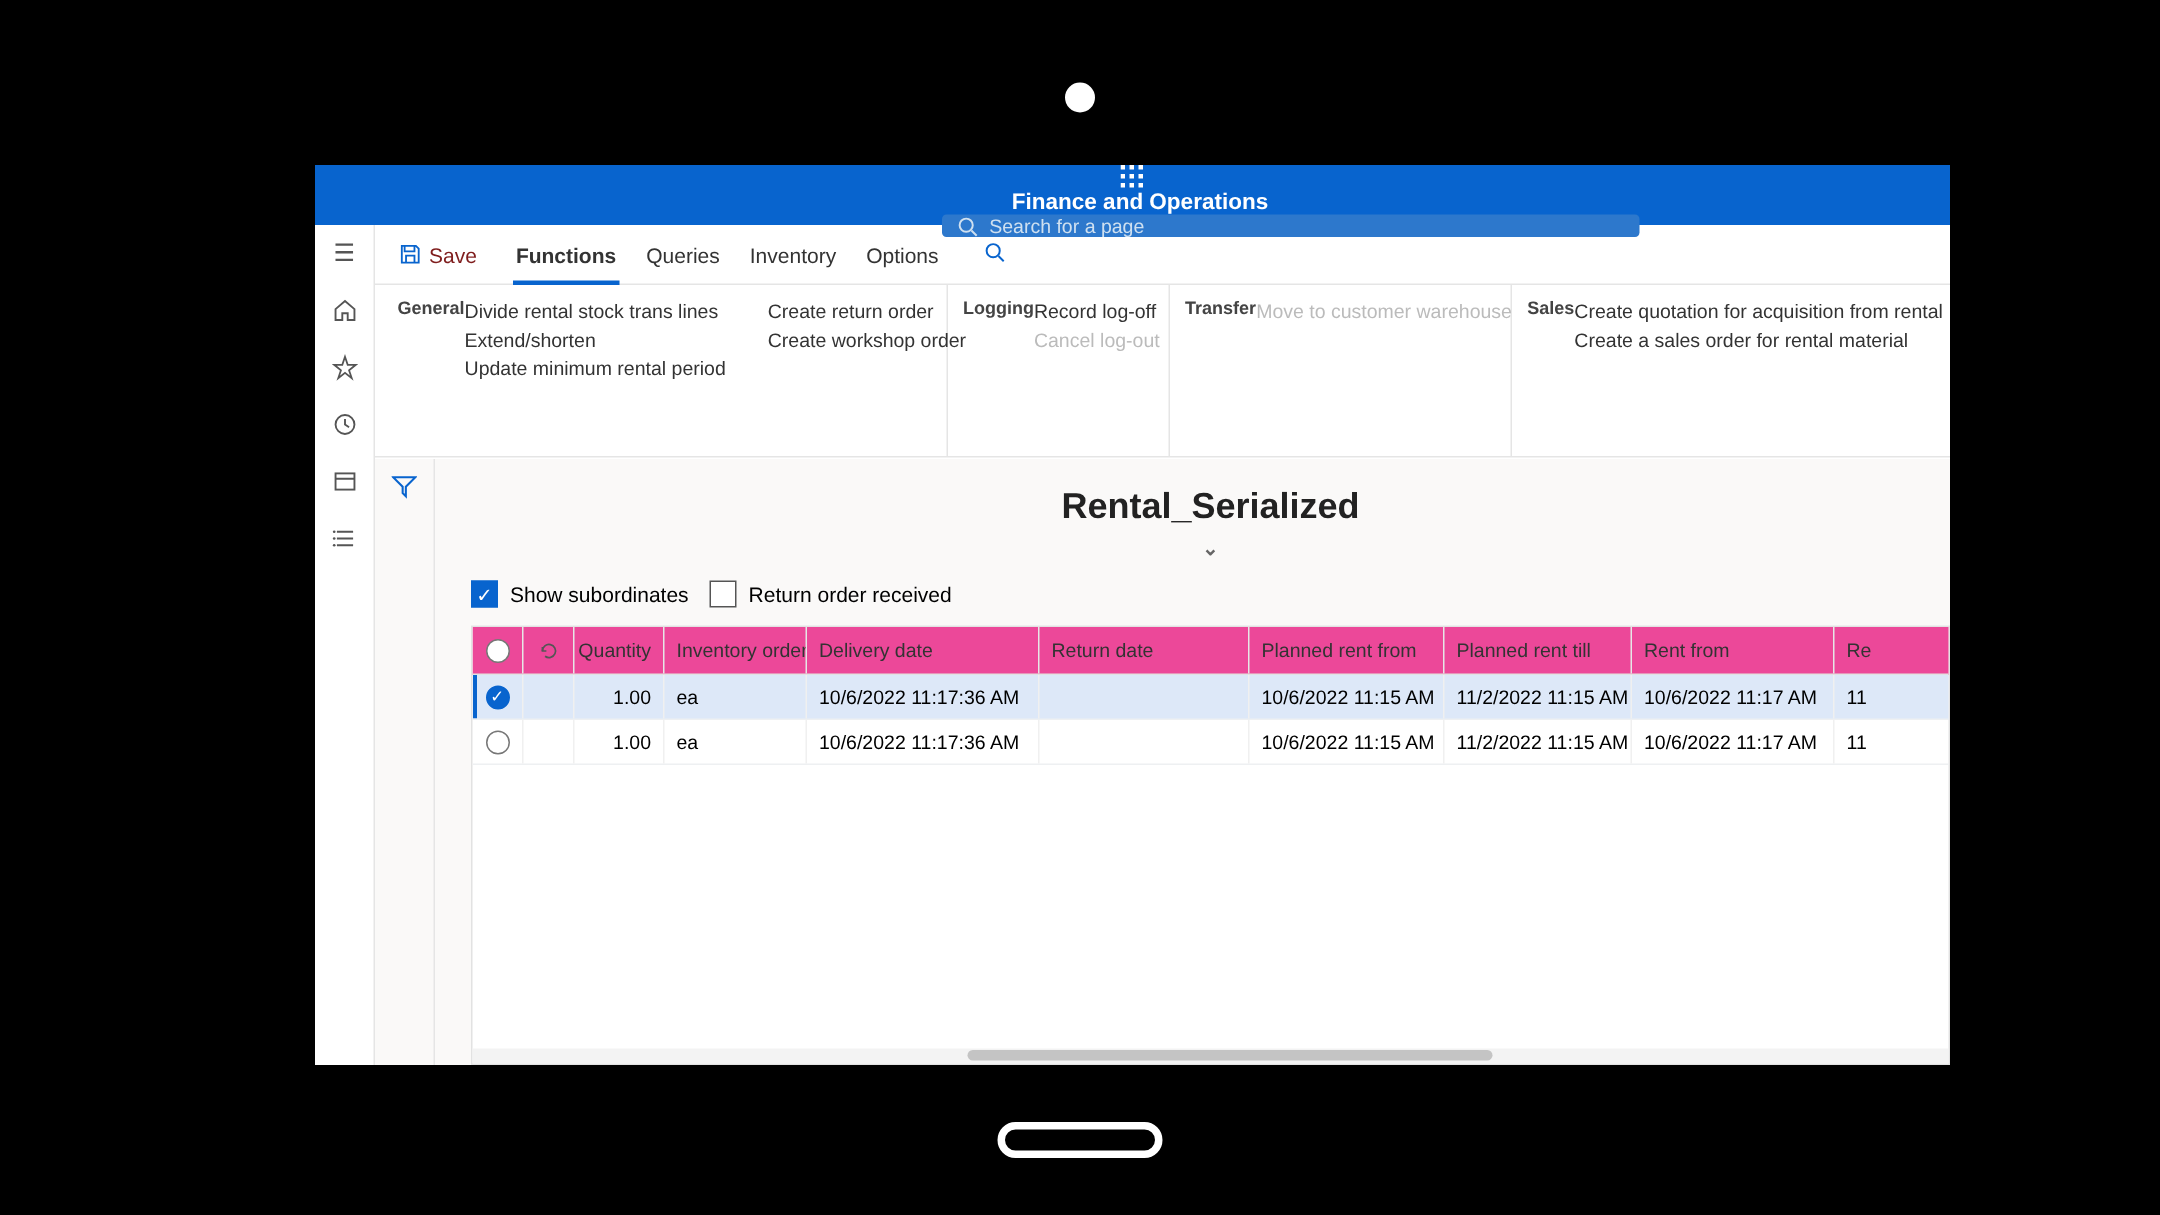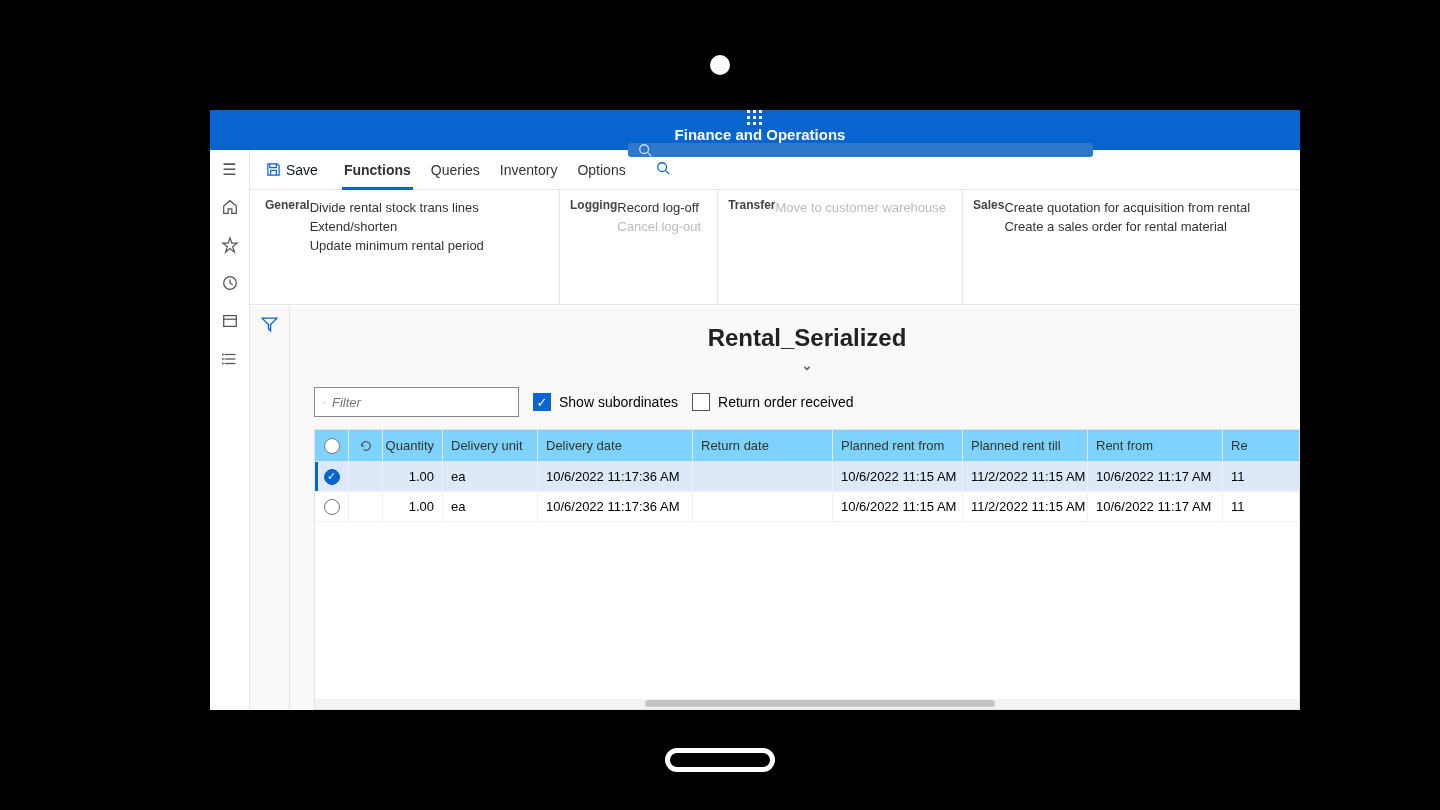--- a/index.html
+++ b/index.html
@@ -101,21 +101,21 @@
   .save-btn {
     display: flex;
     align-items: center;
     gap: 5px;
     color: #0864ce;
     margin-left: 10px;
     margin-right: 16px;
     cursor:pointer;
   }
   .save-btn svg { width:15px; height:15px; }
-  .save-btn .lbl { color:#0f172a; }
+  .save-btn .lbl { color:#7f1d1d; }
   .tab-item { color:#333; padding: 0 10px; height:100%; display:flex; align-items:center; cursor:pointer; position:relative; }
   .tab-item.active { font-weight:600; }
   .tab-item.active::after {
     content:""; position:absolute; bottom:-1px; left:8px; right:8px; height:3px; background:#0864ce;
   }
   .search-icon-small { margin-left: 20px; color:#0864ce; cursor:pointer; }
   
   .ribbon {
     display:flex;
     border-bottom: 1px solid #e5e5e5;
@@ -218,21 +218,21 @@
     display:flex;
     flex-direction:column;
     overflow:hidden;
   }
   .grid-head, .grid-row {
     display:flex;
     font-size:13px;
     align-items:stretch;
     min-width: 1000px;
   }
-  .grid-head { height:32px; color:#333; background:#7dd3fc; border-bottom:1px solid #e2e2e2;}
+  .grid-head { height:32px; color:#333; background:#ec4899; border-bottom:1px solid #e2e2e2;}
   .grid-row { height:30px; border-bottom:1px solid #eef0f2;}
   .grid-row.sel { background:#dde8f8; box-shadow: inset 3px 0 0 #0864ce; }
   .cell {
     padding: 0 8px;
     display:flex;
     align-items:center;
     border-right:1px solid #f0f0f0;
     white-space:nowrap;
     overflow:hidden;
   }
@@ -282,20 +282,21 @@
               <rect x="12" y="12" width="3" height="3"></rect>
           </g>
         </svg>
       </div>
       <div class="app-title">Finance and Operations</div>
       <div class="search-wrap">
         <svg width="14" height="14" viewBox="0 0 16 16">
             <circle cx="7" cy="7" r="5" stroke="#cfe0f0" stroke-width="1.5" fill="none"></circle>
             <line x1="11" y1="11" x2="15" y2="15" stroke="#cfe0f0" stroke-width="1.5"></line>
           </svg>
+        <input placeholder="Search for a page" style="">
       </div>
     </div>
 
     <div class="sidebar">
       <div class="ic">☰</div>
       <div class="ic">
         <svg viewBox="0 0 20 20">
             <path d="M3 9 L10 3 L17 9 V17 H12 V12 H8 V17 H3 Z" fill="none" stroke="#555" stroke-width="1.4"></path>
           </svg>
       </div>
@@ -357,20 +358,24 @@
 
     <div class="ribbon">
       <div class="ribbon-group bordered" style="min-width:295px;">
         <div class="ribbon-header">General</div>
         <div class="ribbon-cols">
           <div class="ribbon-col">
             <span class="ribbon-link">Divide rental stock trans lines</span>
             <span class="ribbon-link">Extend/shorten</span>
             <span class="ribbon-link">Update minimum rental period</span>
           </div>
+          <div class="ribbon-col">
+            <span class="ribbon-link">Create return order</span>
+            <span class="ribbon-link">Create workshop order</span>
+          </div>
         </div>
       </div>
       <div class="ribbon-group bordered" style="min-width:95px;">
         <div class="ribbon-header">Logging</div>
         <div class="ribbon-col">
           <span class="ribbon-link">Record log-off</span>
           <span class="ribbon-link disabled">Cancel log-out</span>
         </div>
       </div>
       <div class="ribbon-group bordered" style="min-width:170px;">
@@ -393,27 +398,20 @@
         <svg viewBox="0 0 16 16">
             <path d="M1 2 H15 L9 8 V14 L7 12 V8 Z" fill="none" stroke="#0864ce" stroke-width="1.3"></path>
           </svg>
       </div>
       <div class="page-body">
         <div class="page-title">
           <span>Rental_Serialized</span>
           <span class="chev">⌄</span>
         </div>
         <div class="filter-row">
-          <div class="filter-box">
-            <svg width="13" height="13" viewBox="0 0 16 16">
-                <circle cx="7" cy="7" r="5" stroke="#777" stroke-width="1.3" fill="none"></circle>
-                <line x1="11" y1="11" x2="15" y2="15" stroke="#777" stroke-width="1.3"></line>
-              </svg>
-            <input placeholder="Filter" style="">
-          </div>
           <div class="chk">
             <div class="chkbox checked">✓</div>
             <span>Show subordinates</span>
           </div>
           <div class="chk">
             <div class="chkbox"></div>
             <span>Return order received</span>
           </div>
         </div>
 
@@ -422,21 +420,21 @@
             <div class="cell c-sel">
                 <div class="row-radio"></div>
               </div>
             <div class="cell c-ref">
               <svg width="14" height="14" viewBox="0 0 16 16">
                   <path d="M3 8 A5 5 0 1 1 5 12" fill="none" stroke="#555" stroke-width="1.3"></path>
                   <path d="M3 5 L3 8 L6 8" fill="none" stroke="#555" stroke-width="1.3"></path>
                 </svg>
             </div>
             <div class="cell c-qty">Quantity</div>
-            <div class="cell c-unit">Delivery unit</div>
+            <div class="cell c-unit">Inventory order</div>
             <div class="cell c-del">Delivery date</div>
             <div class="cell c-ret">Return date</div>
             <div class="cell c-pfrom">Planned rent from</div>
             <div class="cell c-ptill">Planned rent till</div>
             <div class="cell c-rfrom">Rent from</div>
             <div class="cell c-last">Re</div>
           </div>
 
           <div class="grid-row sel">
             <div class="cell c-sel">

